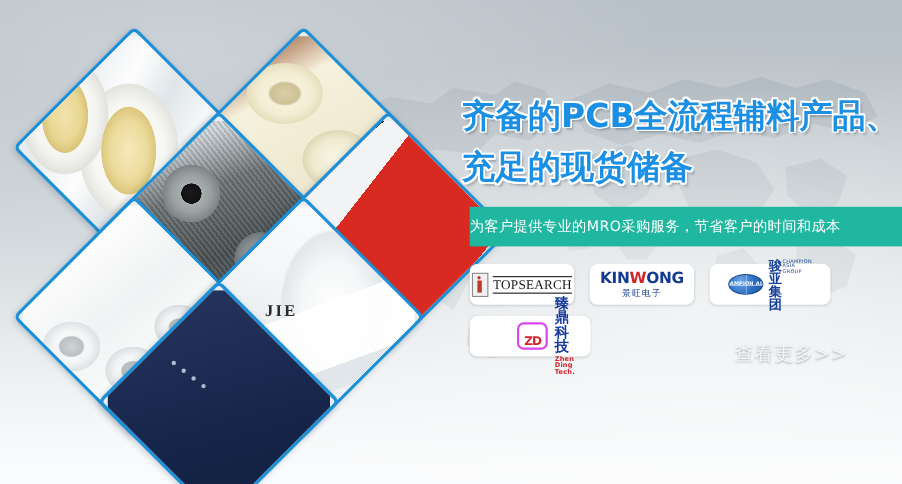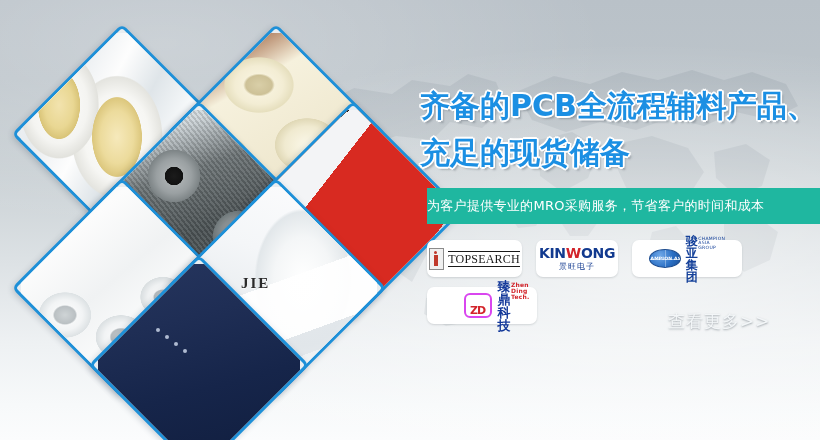--- a/index.html
+++ b/index.html
@@ -167,21 +167,21 @@
   .logo{
     background:#ffffff;
     border-radius:7px;
     height:37px;
     display:flex;align-items:center;justify-content:center;
     box-shadow:0 1px 2px rgba(60,70,80,.18);
     padding:0 24px;
     box-sizing:border-box;
   }
   .logo-topsearch{width:95px;}
-  .logo-kinwong{width:82px;align-items:center;}
+  .logo-kinwong{width:95px;align-items:center;}
   .logo-champion{width:110px;}
   .logo-zhending{width:110px;}
 
   
   .ts-wrap{display:flex;align-items:center;gap:4px;}
   .ts-mark{
     width:13px;height:20px;background:#f0f0f0;border:1px solid #8b8b8b;
     position:relative;flex:none;
   }
   .ts-mark::before{
@@ -238,21 +238,21 @@
   .zd{display:flex;align-items:center;gap:6px;}
   .zd-mark{
     width:24px;height:21px;border:2px solid #d946ef;border-radius:6px;
     flex:none;position:relative;
     display:flex;align-items:flex-end;justify-content:center;margin-left:29px;
   }
   .zd-mark b{
     color:#d3242b;font-family:"DejaVu Sans",sans-serif;
     font-size:11px;font-weight:bold;line-height:1;letter-spacing:-1px;
   }
-  .zd-txt{display:flex;flex-direction:row;line-height:1;}
+  .zd-txt{display:flex;flex-direction:column;line-height:1;}
   .zd-cn{font-family:"DejaVu Sans",sans-serif;font-size:13px;font-weight:bold;color:#14399a;letter-spacing:.5px;}
   .zd-en{font-family:"DejaVu Sans",sans-serif;font-size:6px;font-weight:bold;color:#d3242b;margin-top:2px;letter-spacing:.2px;}
 
   
   .more{
     position:absolute;left:258px;top:310px;
     font-family:"DejaVu Sans","Liberation Sans",sans-serif;
     font-size:17px;color:#f3f6f8;letter-spacing:1px;
     text-shadow:0 1px 2px rgba(90,100,110,.55);
     cursor:pointer;white-space:nowrap;

